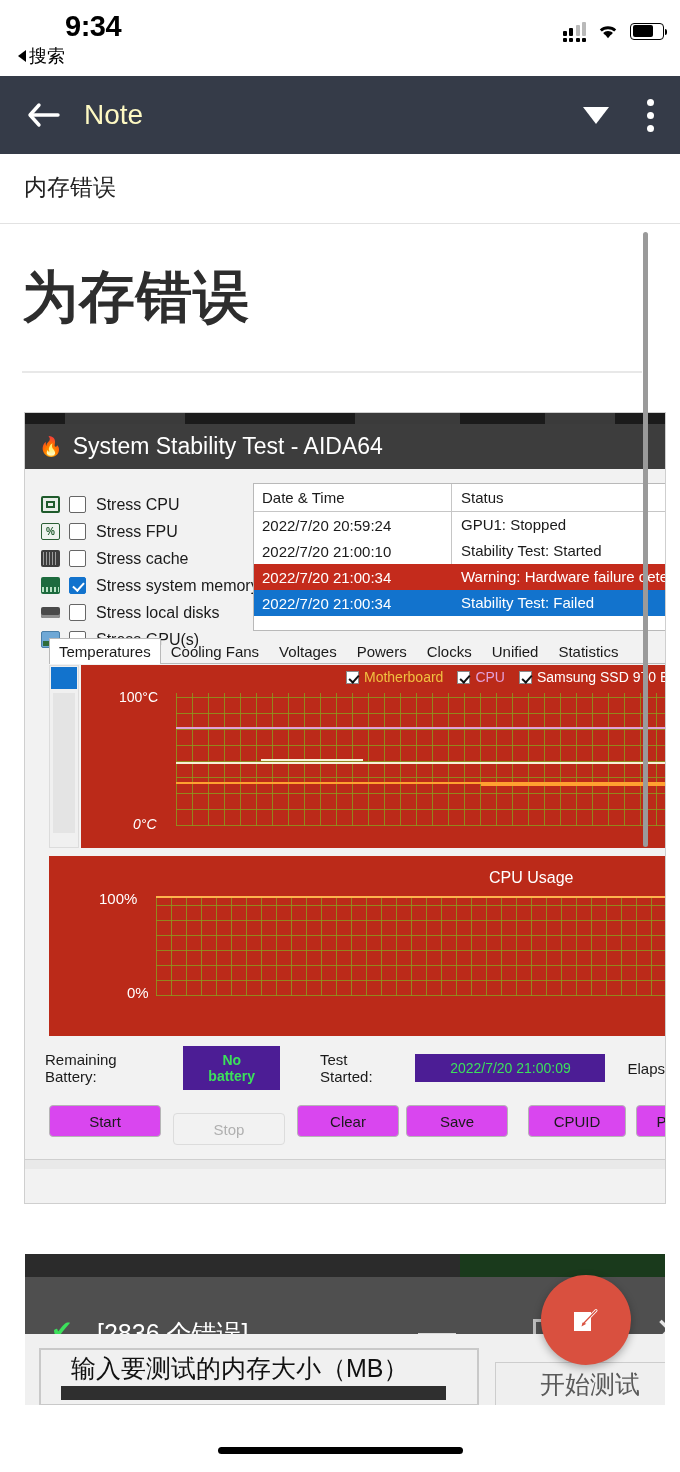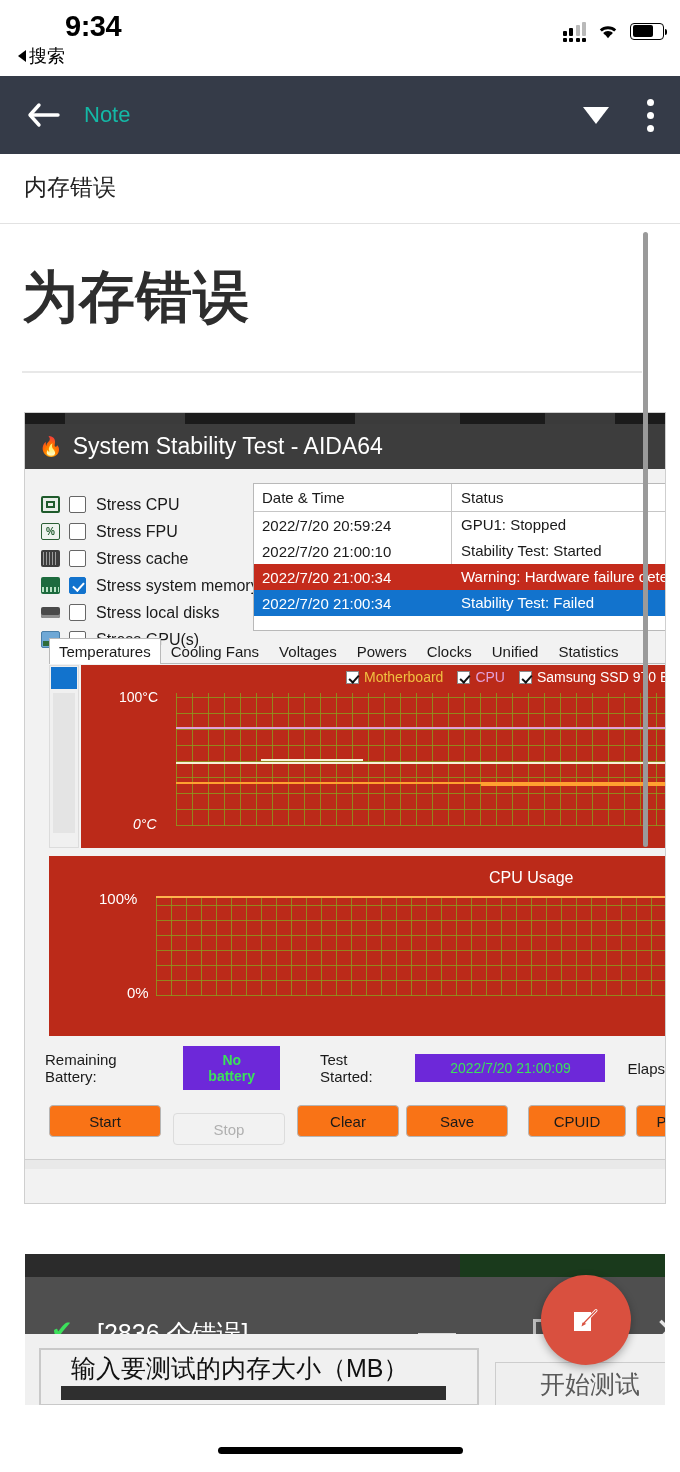--- a/index.html
+++ b/index.html
@@ -44,21 +44,21 @@
   .batt::after{ content:""; position:absolute; right:-4px; top:5px; width:2.5px;height:6px;
     background:#000; border-radius:0 2px 2px 0;}
   .batt span { display:block; height:100%; background:#000; border-radius:2px; width: 72%; }
 
   
   .appbar {
     position: absolute; top: 76px; left: 0; width: 680px; height: 78px;
     background: #353b48; display: flex; align-items: center;
   }
   .appbar .back-arrow { width: 34px; height: 26px; margin-left: 26px; position: relative; cursor:pointer;}
-  .appbar .app-title { color: #14b8a6; font-size: 22px; margin-left: 24px; text-align: right; }
+  .appbar .app-title { color: #fef9c3; font-size: 28px; margin-left: 24px; text-align: right; }
   .appbar .spacer { flex: 1; }
   .caret-down {
     width: 0; height: 0; border-left: 13px solid transparent; border-right: 13px solid transparent;
     border-top: 17px solid #fff; margin-right: 38px; cursor:pointer;
   }
   .kebab { display:flex; flex-direction:column; gap:6px; margin-right: 26px; cursor:pointer;}
   .kebab i { width:7px; height:7px; border-radius:50%; background:#fff; display:block;}
 
   
   .note-subtitle {
@@ -190,27 +190,27 @@
   }
   .cpu-title { position:absolute; top: 13px; left: 440px; color:#fff; font-size:16px;}
   .cpu-100 { position:absolute; left: 50px; top: 34px; color:#fff; font-size:15px;}
   .cpu-0 { position:absolute; left: 78px; top: 128px; color:#fff; font-size:15px;}
   .cpu-line { position:absolute; left:107px; right:0; top:40px; height:2px; background:#ffb34d;}
 
   
   .statusrow { position:absolute; left: 0; top: 578px; width: 640px; height: 42px;
                display:flex; align-items:center; font-size:15px; color:#1a1a1a;}
   .statusrow .lbl { margin-left: 20px; }
-  .led { background:#6d28d9; color:#3ce05b; font-size:14px; padding: 6px 14px; margin-left: 12px;
+  .led { background:#4c1d95; color:#3ce05b; font-size:14px; padding: 6px 14px; margin-left: 12px;
          min-width: 96px; text-align:center; font-weight:bold;}
   .led.wide { min-width: 190px; font-weight:normal;}
 
   
   .btnrow { position:absolute; left: 0; top: 628px; width: 640px; height: 50px; }
-  .wbtn { position:absolute; top: 8px; height: 32px; background:#f97316; border:1px solid #b5b5b5;
+  .wbtn { position:absolute; top: 8px; height: 32px; background:#d946ef; border:1px solid #b5b5b5;
           border-radius: 4px; font-size:15px; color:#1a1a1a; display:flex; align-items:center;
           justify-content:center; cursor:pointer;}
   .wbtn.disabled { color:#b0b0b0; background:#f2f2f2; border-color:#dcdcdc; }
   .aida-bottombar { position:absolute; left:0; top: 690px; width: 640px; height: 10px; background:#e9e9e9;
                     border-top:1px solid #cfcfcf;}
 
   
   .shot2 {
     position:absolute; left: 25px; top: 1029px; width: 640px; height: 155px; overflow:hidden;
     background:#1e2a1e;

